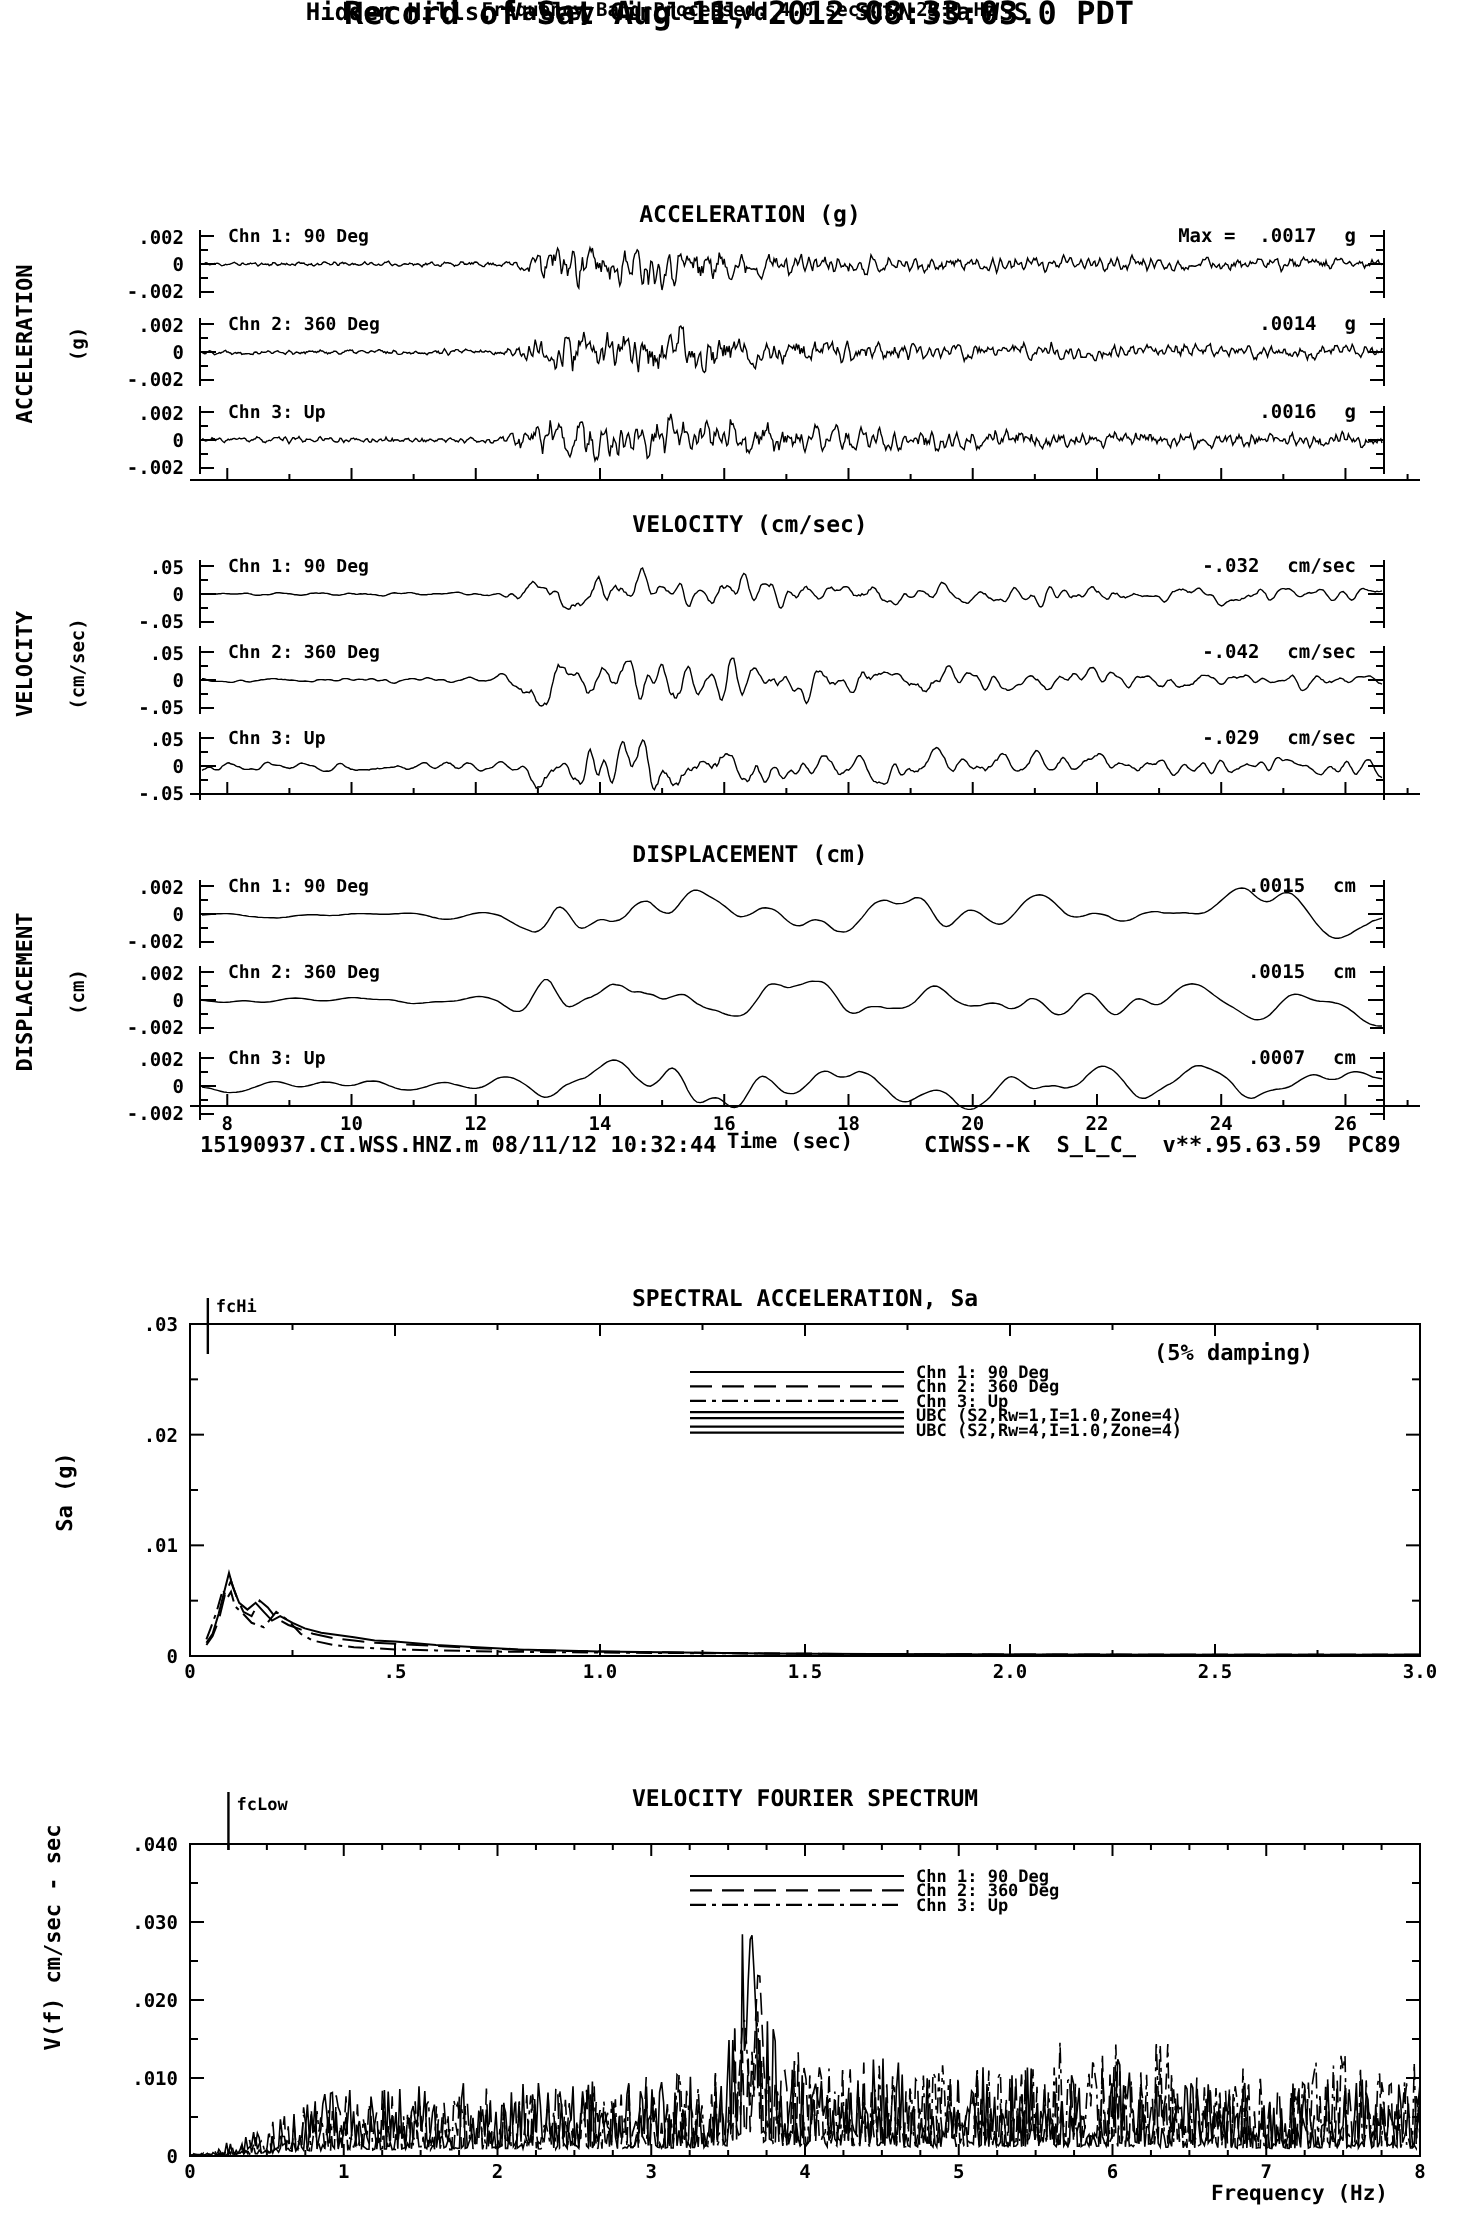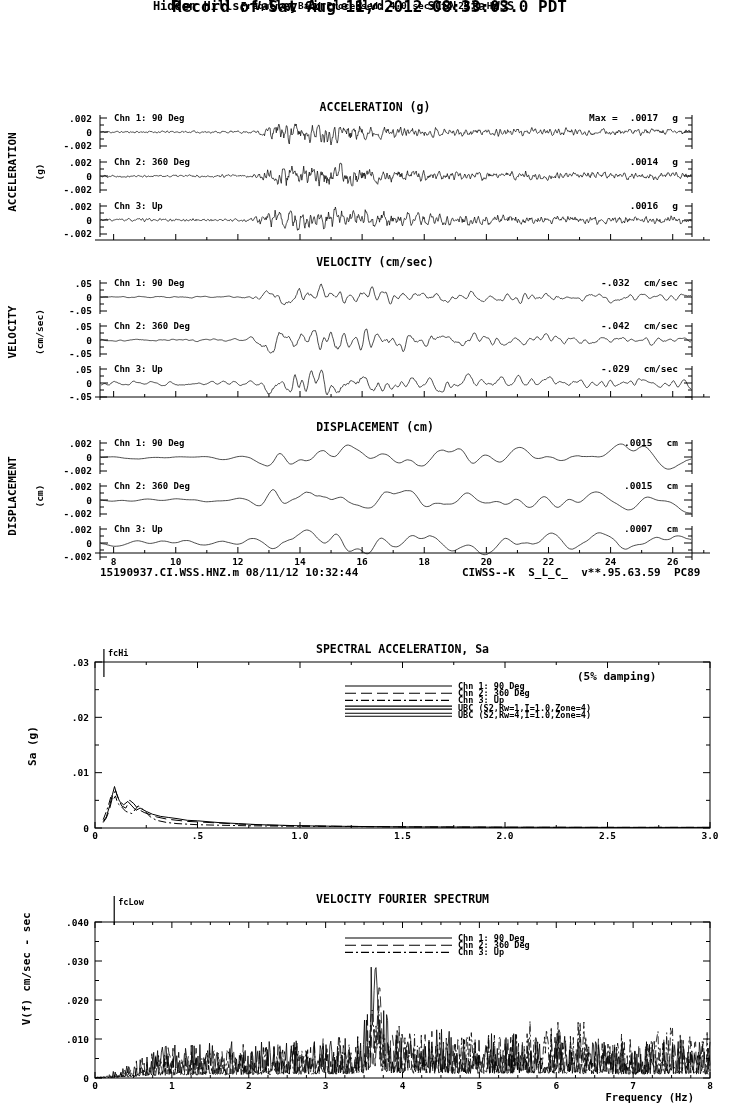--- a/index.html
+++ b/index.html
@@ -376,20 +376,21 @@
   <div class="rot sidemain" style="left:-87px;top:166px;width:200px;">ACCELERATION</div>
   <div class="rot sidesub" style="left:10px;top:166px;width:60px;">(g)</div>
   <div class="rot sidemain" style="left:-87px;top:326px;width:200px;">VELOCITY</div>
   <div class="rot sidesub" style="left:-60px;top:326px;width:200px;">(cm/sec)</div>
   <div class="rot sidemain" style="left:-87px;top:490px;width:200px;">DISPLACEMENT</div>
   <div class="rot sidesub" style="left:10px;top:490px;width:60px;">(cm)</div>
   <div class="rot sidemain" style="left:-67px;top:740px;width:200px;">Sa (g)</div>
   <div class="rot sidemain" style="left:-73px;top:946px;width:200px;">cm/sec - sec</div>
   <div class="rot sidemain" style="left:-73px;top:1006px;width:200px;">V(f)</div>
 
+  <div class="abs ctr xaxlab" style="left:95px;top:566px;width:600px;">Time (sec)</div>
   <div class="abs ctr xaxlab" style="left:79px;top:1092px;width:615px;text-align:right;">Frequency (Hz)</div>
 
   <div class="abs damp" style="left:577px;top:671px;text-align:right;">(5% damping)</div>
 
   <div class="abs foot" style="left:100px;top:567px;">15190937.CI.WSS.HNZ.m 08/11/12 10:32:44</div>
   <div class="abs foot" style="left:462px;top:567px;">CIWSS--K  S_L_C_  v**.95.63.59  PC89</div>
 
 </div>
 
 </body></html>

